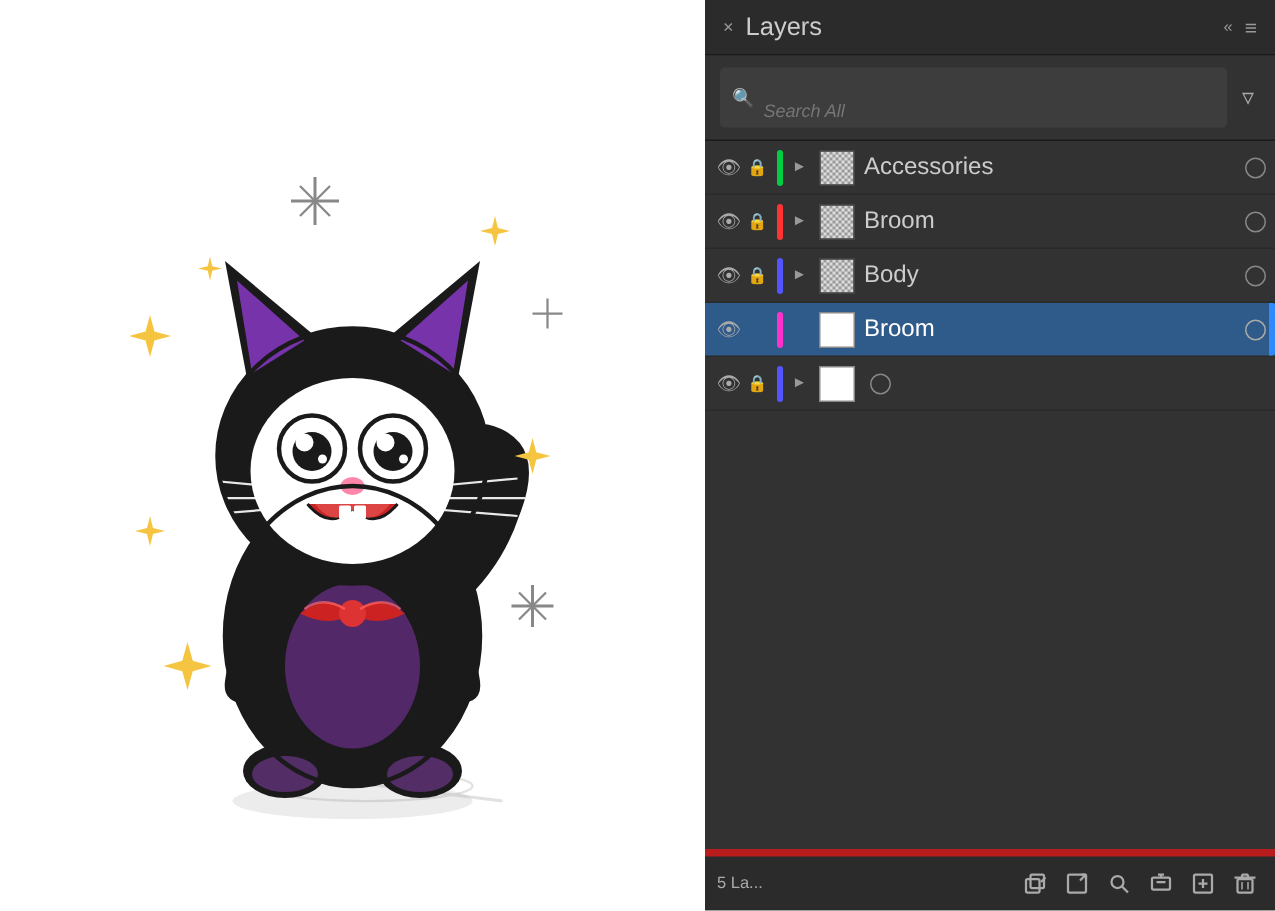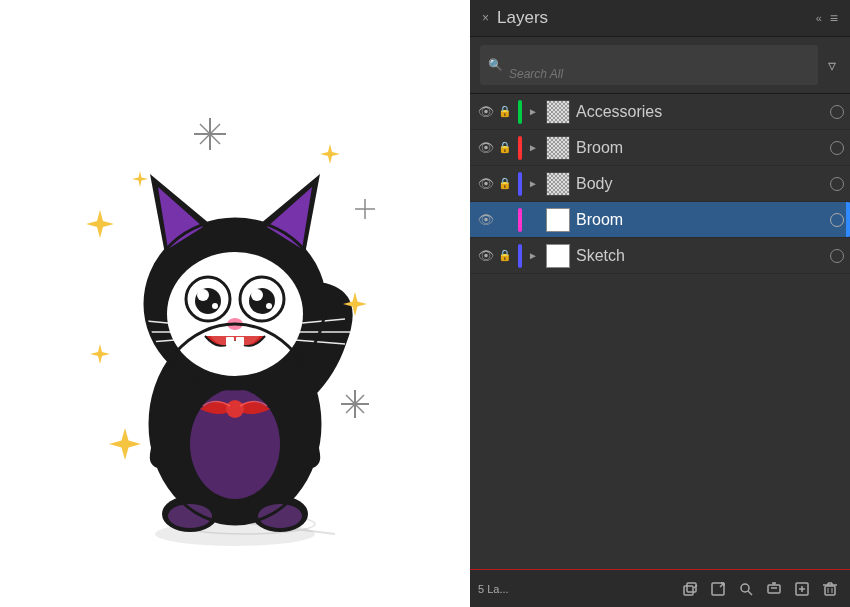--- a/index.html
+++ b/index.html
@@ -220,21 +220,21 @@
       flex-shrink: 0;
     }
 
     
     #panel-toolbar {
       display: flex;
       align-items: center;
       justify-content: space-between;
       padding: 6px 8px;
       background: #2b2b2b;
-      border-top: 1px solid #b91c1c;
+      border-top: 5px solid #b91c1c;
       min-height: 38px;
     }
 
     .toolbar-info {
       font-size: 11px;
       color: #aaa;
     }
 
     .toolbar-actions {
       display: flex;
@@ -468,21 +468,20 @@
 
       <div style="position:absolute;right:0;top:0;bottom:0;width:4px;background:#2f8aff;border-radius:0 2px 2px 0;"></div>
     </div>
 
     <div class="layer-row">
       <span class="eye-btn">👁</span>
       <span class="lock-btn">🔒</span>
       <div class="layer-color-bar" style="background:#5555ff;"></div>
       <span class="expand-btn">►</span>
       <div class="layer-thumb layer-thumb-white" style="background:#fff;border:1px solid #888;"></div>
-      <span class="layer-name">Sketch</span>
       <div class="layer-circle"></div>
     </div>
   </div>
 
   <div id="panel-toolbar">
     <span class="toolbar-info">5 La...</span>
     <div class="toolbar-actions">
       <div class="toolbar-btn" title="Make/Release Clipping Mask">
         <svg width="16" height="16" viewBox="0 0 16 16" fill="#aaa">
           <rect x="2" y="5" width="9" height="9" rx="1" fill="none" stroke="#aaa" stroke-width="1.5"></rect>

